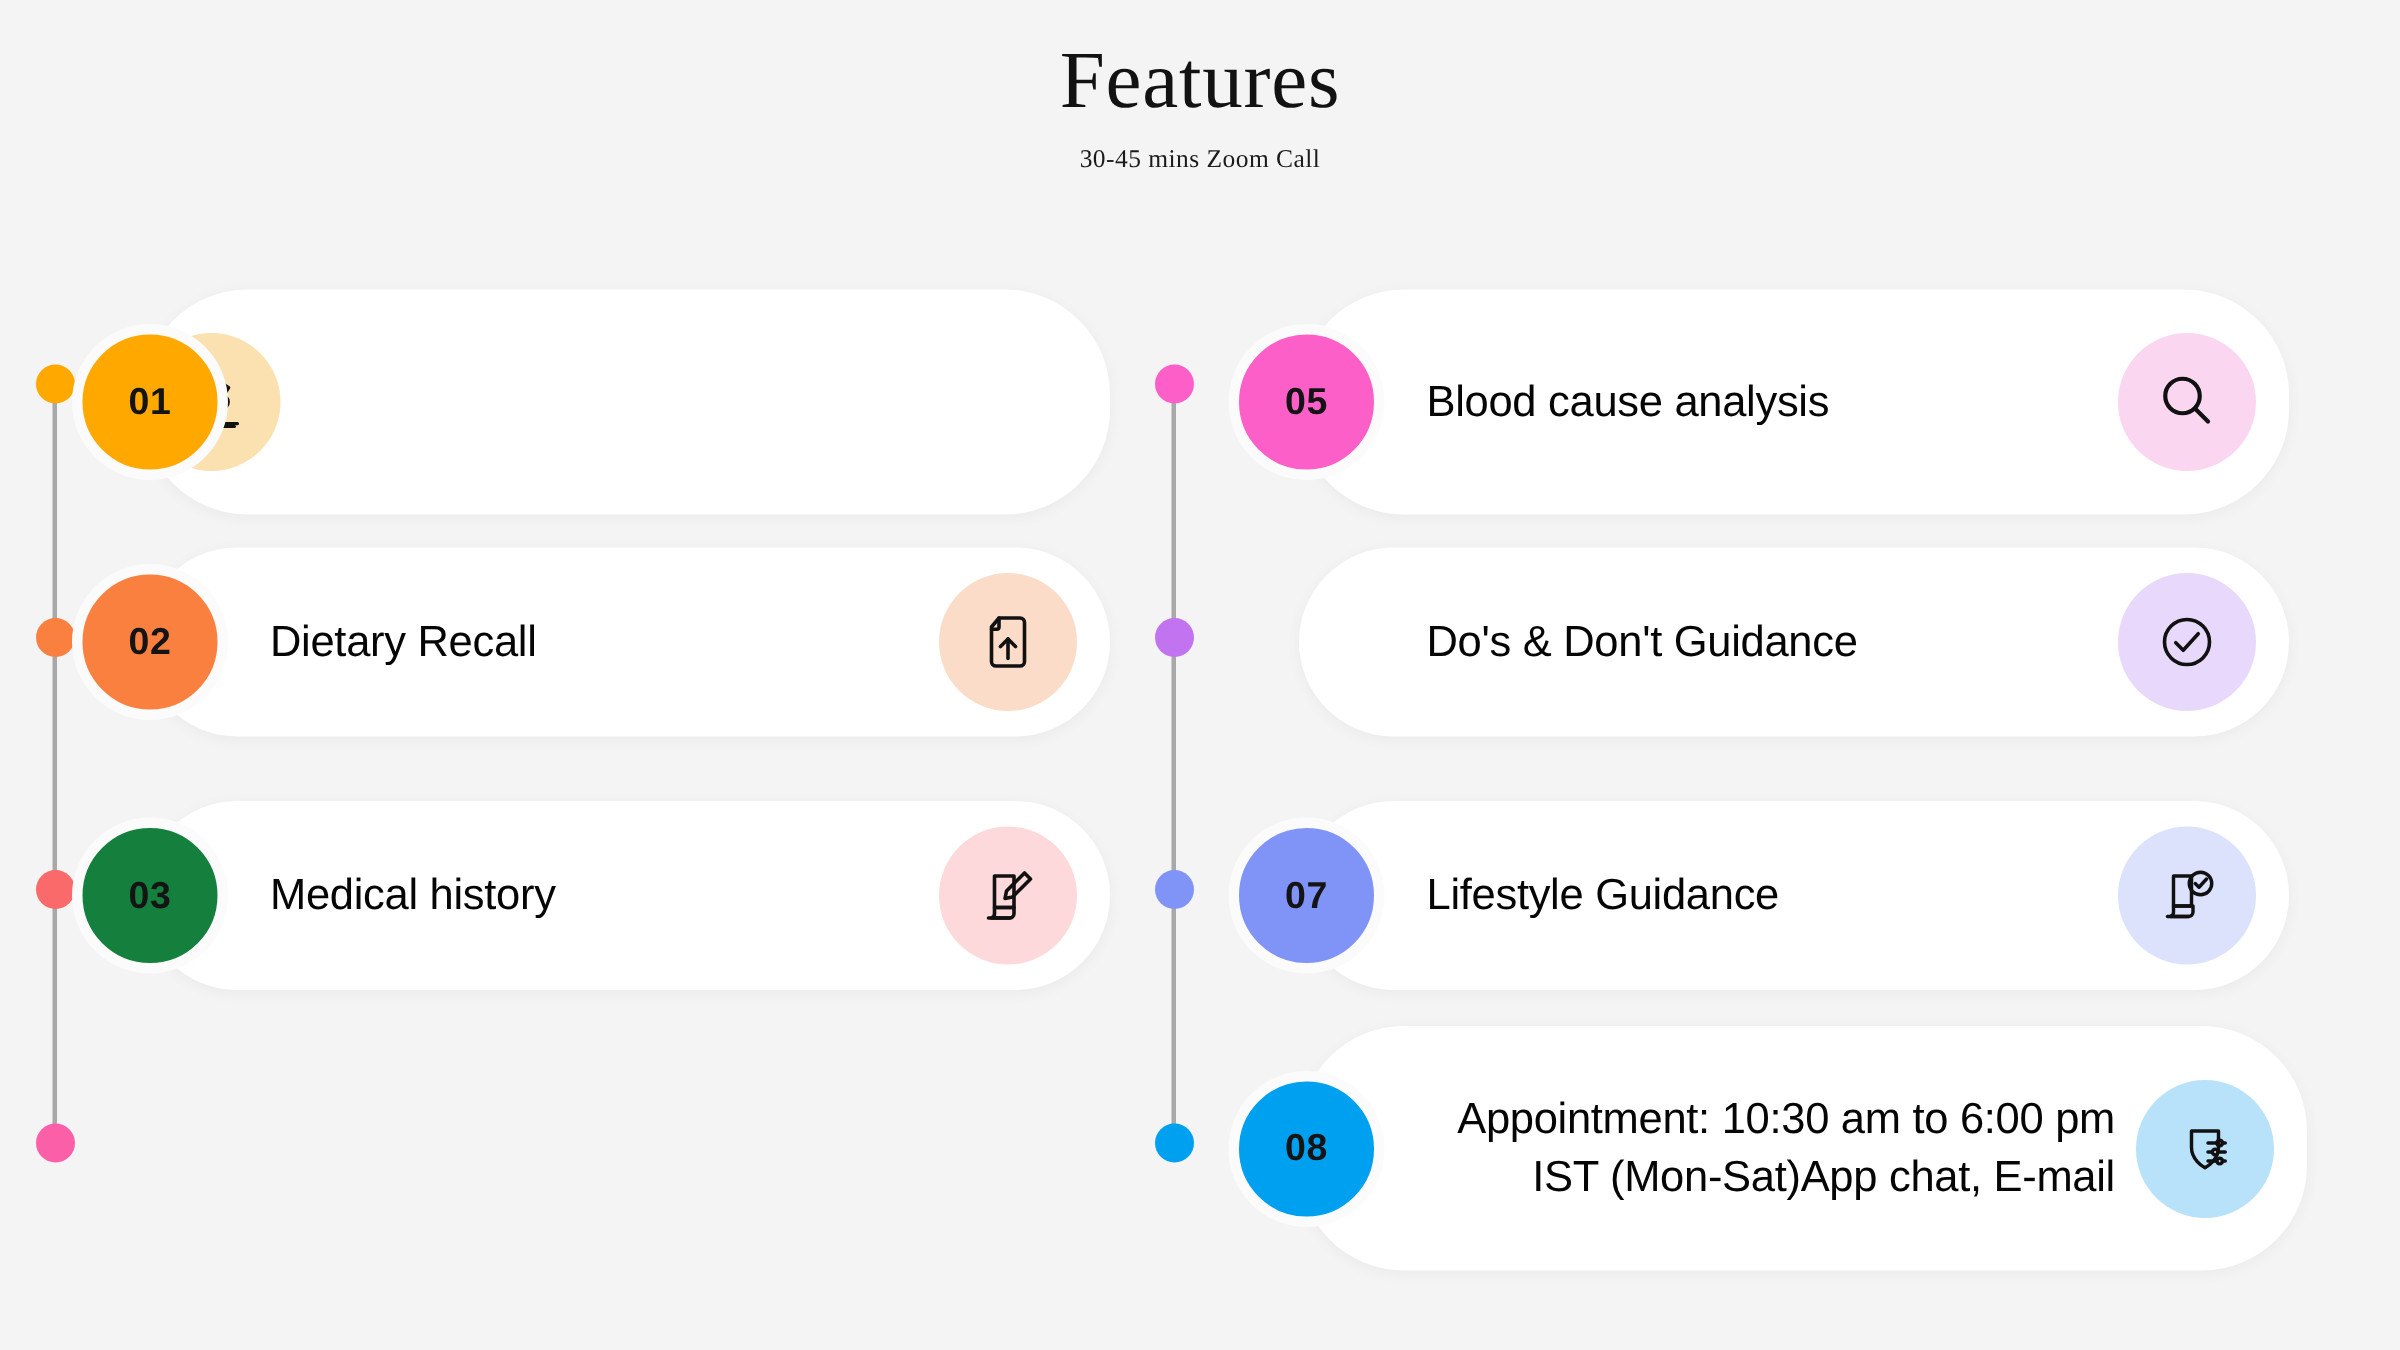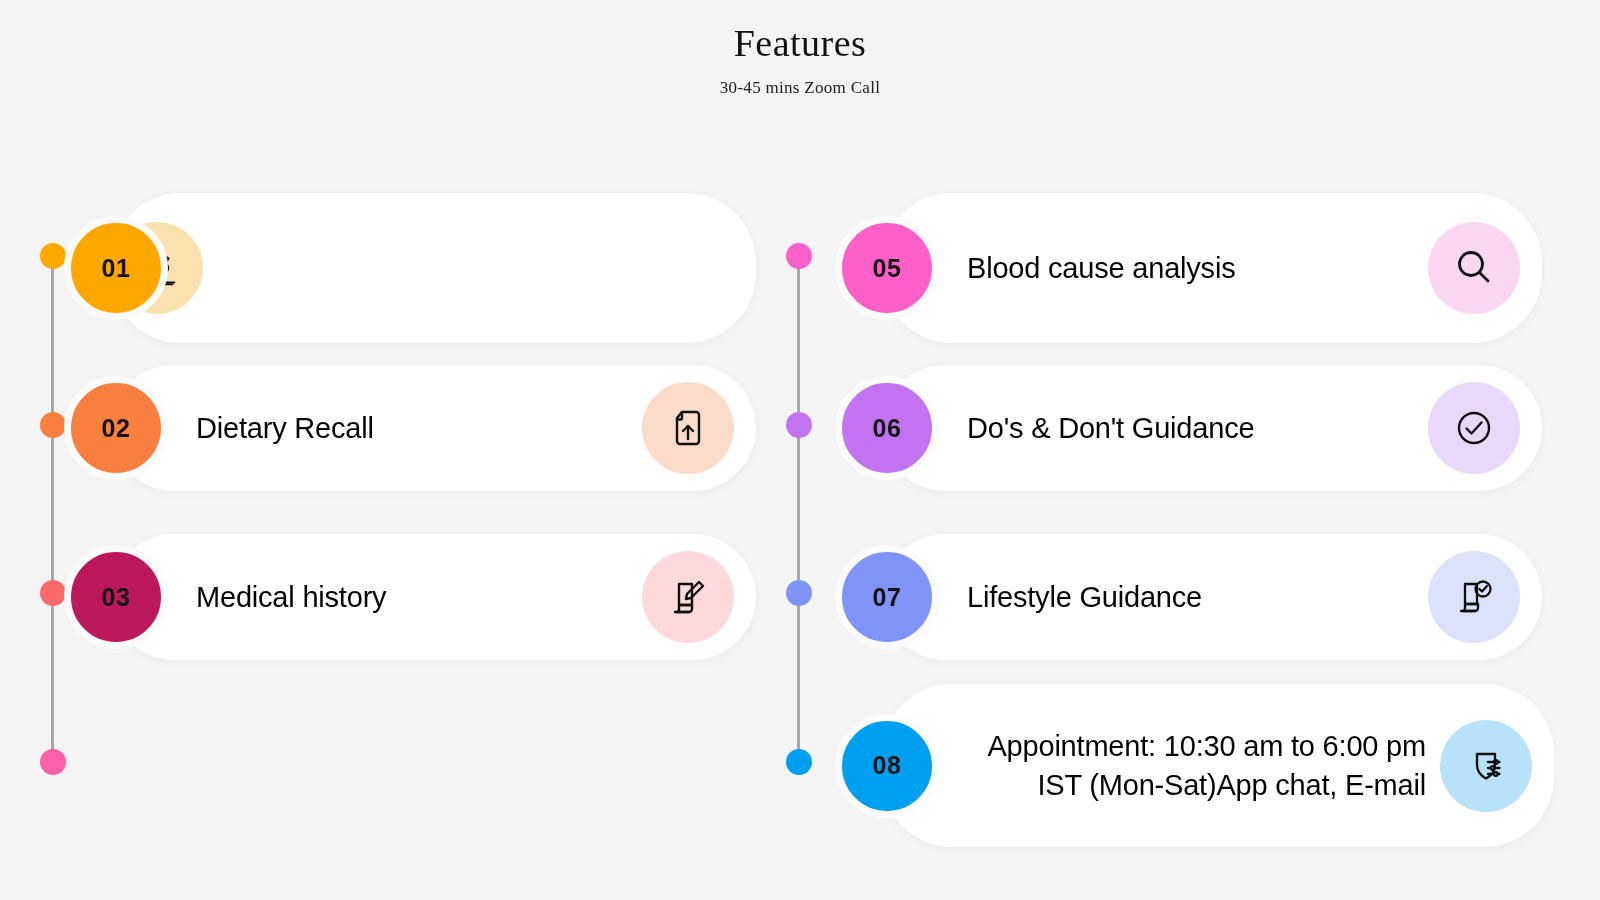--- a/index.html
+++ b/index.html
@@ -14,21 +14,21 @@
   }
 
   
   .header {
     width: 100%;
     text-align: center;
     padding-top: 22px;
   }
   .header-title {
     font-family: "Liberation Serif", serif;
-    font-size: 38px;
+    font-size: 54px;
     font-weight: 400;
     color: #121212;
     letter-spacing: 0.5px;
     line-height: 1.15;
   }
   .header-subtitle {
     font-family: "Liberation Serif", serif;
     font-size: 17px;
     font-weight: 400;
     color: #1b1b1b;
@@ -37,21 +37,20 @@
   }
 
   
   .columns {
     position: absolute;
     top: 160px;
     left: 0;
     width: 1512px;
     height: 720px;
     display: flex;
-    margin-left: 16px;
   }
   .column {
     position: relative;
     width: 800px;
     height: 100%;
   }
 
   
   .timeline {
     position: absolute;
@@ -181,21 +180,21 @@
         <svg width="44" height="44" viewBox="0 0 44 44" fill="none" stroke="#111" stroke-width="2.4" stroke-linecap="round" stroke-linejoin="round">
           <path d="M16 6h14a3 3 0 0 1 3 3v26a3 3 0 0 1-3 3H14a3 3 0 0 1-3-3V12z"></path>
           <path d="M16 6v6a1.5 1.5 0 0 1-1.5 1.5H11"></path>
           <path d="M22 33V20"></path>
           <path d="M17 25l5-5 5 5"></path>
         </svg>
       </div>
     </div>
 
     <div class="card row3" style="top:374px;">
-      <div class="num-badge" style="background:#be185d;">03</div>
+      <div class="num-badge" style="background:#15803d;">03</div>
       <div class="card-text">Medical history</div>
       <div class="icon-bubble" style="background:#FDD9DC;">
         <svg width="44" height="44" viewBox="0 0 44 44" fill="none" stroke="#111" stroke-width="2.4" stroke-linecap="round" stroke-linejoin="round">
           <path d="M13 9h13v21H13z"></path>
           <path d="M13 30h13v4a3 3 0 0 1-3 3H11a3 3 0 0 0 2-3z"></path>
           <path d="M9 37h14"></path>
           <path d="M33 7l4 4-12 12-5 1 1-5z"></path>
         </svg>
       </div>
     </div>
@@ -217,21 +216,20 @@
       <div class="card-text">Blood cause analysis</div>
       <div class="icon-bubble" style="background:#FBD6F0;">
         <svg width="46" height="46" viewBox="0 0 46 46" fill="none" stroke="#111" stroke-width="2.8" stroke-linecap="round">
           <circle cx="20" cy="19" r="11.5"></circle>
           <path d="M28.5 27.5L37 36"></path>
         </svg>
       </div>
     </div>
 
     <div class="card row2" style="top:205px;">
-      <div class="num-badge" style="background:#C274F0;">06</div>
       <div class="card-text">Do's &amp; Don't Guidance</div>
       <div class="icon-bubble" style="background:#E8D8FB;">
         <svg width="46" height="46" viewBox="0 0 46 46" fill="none" stroke="#111" stroke-width="2.4" stroke-linecap="round" stroke-linejoin="round">
           <circle cx="23" cy="23" r="15"></circle>
           <path d="M15.5 23.5l5 5 10-11"></path>
         </svg>
       </div>
     </div>
 
     <div class="card row3" style="top:374px;">

